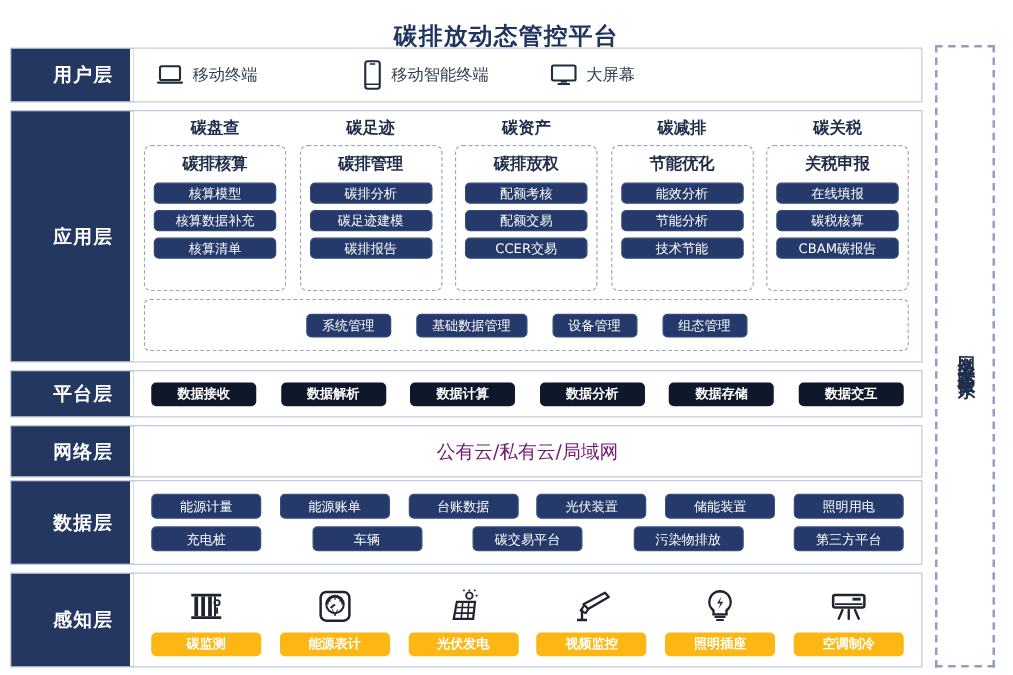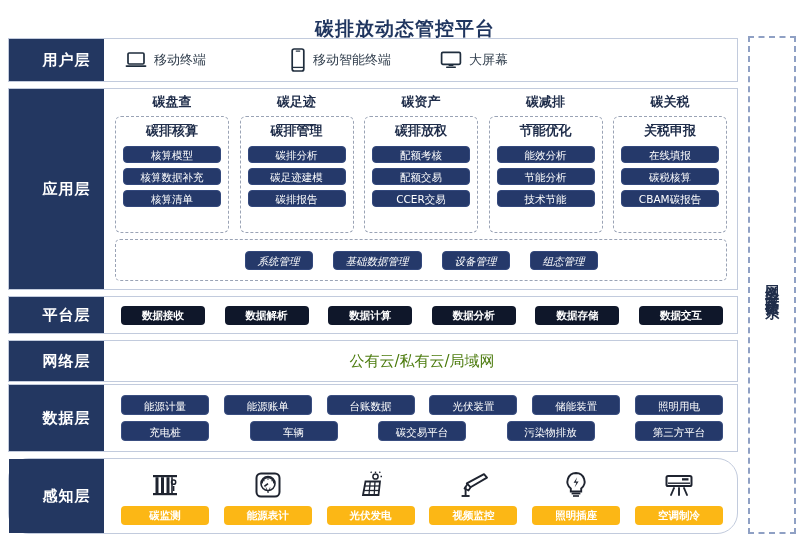--- a/index.html
+++ b/index.html
@@ -49,21 +49,21 @@
     border-right: 3px solid #ffffff;
     padding-left: 20px;
   }
   .layer-body { flex: 1 1 auto; position: relative; display: flex; align-items: center; }
 
   #layer-user   { top: 38px;  height: 44px; }
   #layer-app    { top: 88px;  height: 202px; }
   #layer-plat   { top: 296px; height: 38px; }
   #layer-net    { top: 340px; height: 42px; }
   #layer-data   { top: 384px; height: 68px; }
-  #layer-sense  { top: 458px; height: 76px; border-radius: 21px; }
+  #layer-sense  { top: 458px; height: 76px; }
 
   
   .user-items { display: flex; align-items: center; gap: 0; padding-left: 18px; width: 100%; }
   .user-item { display: flex; align-items: center; gap: 7px; }
   .user-item:nth-child(1) { width: 165px; }
   .user-item:nth-child(2) { width: 150px; }
   .user-item:nth-child(3) { width: 175px; }
   .user-item:nth-child(4) { width: 140px; }
   .user-item .lbl { font-size: 13px; color: #33404f; }
   .ico { display: inline-block; line-height: 0; }
@@ -98,42 +98,42 @@
     font-size: 10.5px; line-height: 17px; height: 17px;
     margin-bottom: 5px;
     overflow: hidden; white-space: nowrap;
   }
   .pill-blue { background: #25396a; color: #ffffff; border: 1px solid #33487c; }
 
   .mgmt-box {
     position: absolute; left: 8px; top: 150px;
     width: 612px; height: 42px;
     border: 1px dashed #9aa3b5; border-radius: 5px;
-    display: flex; align-items: center; justify-content: center; gap: 20px; font-style: italic;
+    display: flex; align-items: center; justify-content: center; gap: 20px;
   }
   .mgmt-pill {
     background: #25396a; color: #ffffff; border: 1px solid #33487c;
     border-radius: 4px; font-size: 10.5px;
     height: 19px; line-height: 19px; padding: 0 12px;
     text-align: center; white-space: nowrap;
   }
 
   
   .plat-items { display: flex; width: 100%; padding: 0 14px; justify-content: space-between; }
   .plat-pill {
     background: #0f172a; color: #ffffff; font-weight: bold;
     border-radius: 4px; font-size: 10.5px;
     width: 84px; height: 19px; line-height: 19px; text-align: center;
     white-space: nowrap;
   }
 
   
   .net-text {
     width: 100%; text-align: center;
-    font-size: 15px; color: #4d7c0f;
+    font-size: 15px; color: #701a75;
   }
 
   
   .data-grid {
     width: 100%; padding: 0 14px;
     display: flex; flex-direction: column; gap: 6px;
   }
   .data-row { display: flex; justify-content: space-between; }
   .data-pill {
     background: #25396a; color: #ffffff; border: 1px solid #3a4e80;

